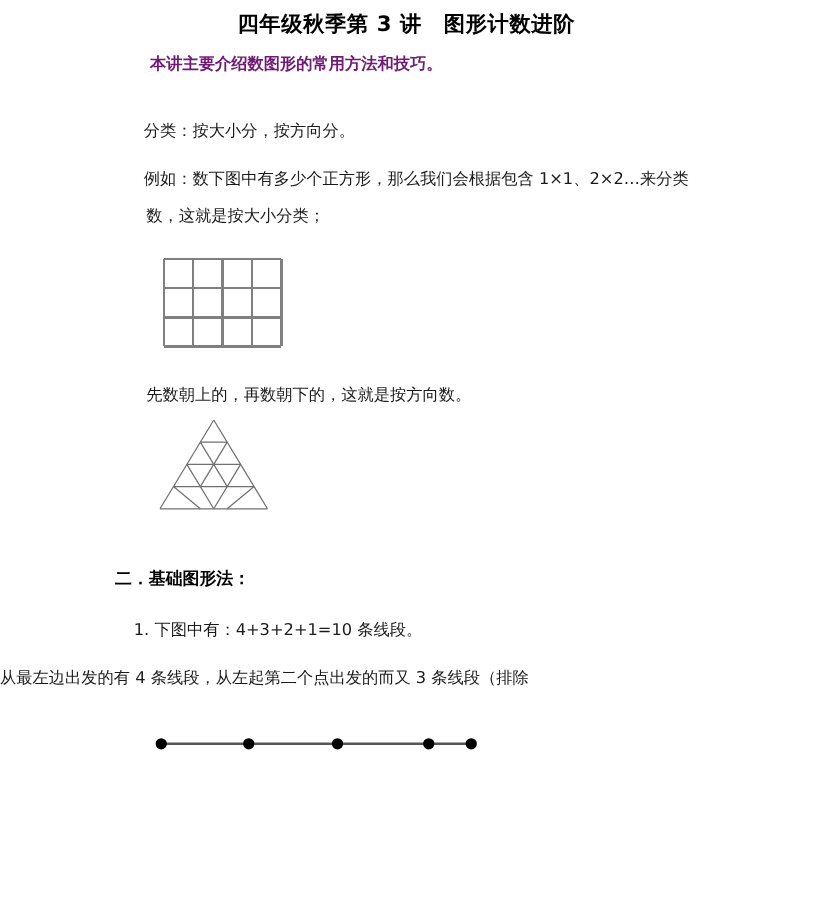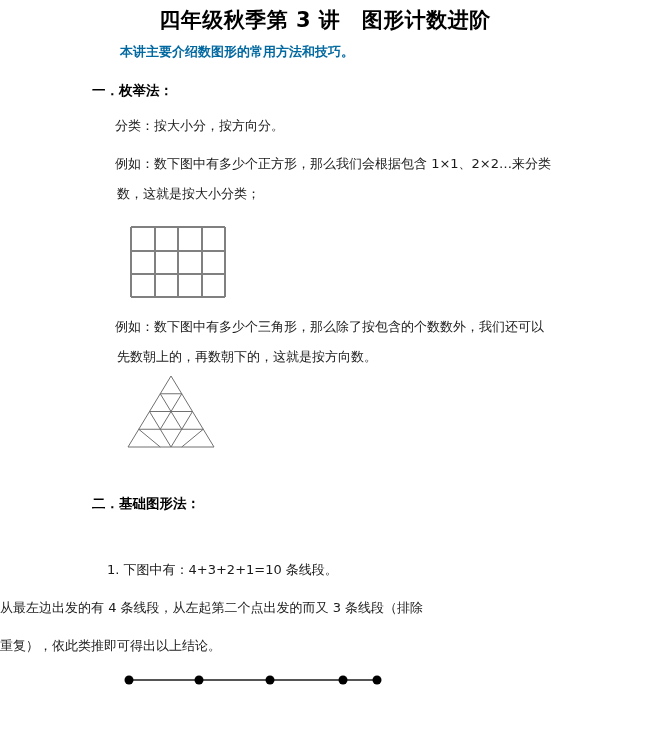--- a/index.html
+++ b/index.html
@@ -17,55 +17,55 @@
   }
   .page {
     position: relative;
     width: 650px;
     height: 734px;
   }
 
   
   .doc-title {
     text-align: center;
-    font-size: 21px;
+    font-size: 17px;
     font-weight: bold;
     letter-spacing: 0.5px;
     margin: 0;
     padding-top: 8px;
     line-height: 24px;
     color: #000;
   }
 
   
   .lede {
     font-size: 13px;
     font-weight: bold;
     line-height: 20px;
     margin: 10px 0 0 0;
     padding-left: 120px;
-    color: #0369a1;
+    color: #701a75;
   }
   .section-heading {
     font-size: 13.5px;
     font-weight: bold;
     line-height: 20px;
     margin: 0;
     padding-left: 92px;
     color: #000;
   }
   .para {
     font-size: 13px;
     line-height: 20px;
     margin: 0;
     color: #1a1a1a;
   }
   .indent-2 { padding-left: 115px; }
   .indent-1 { padding-left: 117px; }
-  .indent-item { padding-left: 107px; margin-top: 25px; }
+  .indent-item { padding-left: 107px; }
   .indent-item-body { }
 
   .sp-6 { height: 6px; }
   .sp-10 { height: 10px; }
   .sp-12 { height: 12px; }
   .sp-14 { height: 14px; }
   .sp-16 { height: 16px; }
   .sp-18 { height: 18px; }
   .sp-22 { height: 22px; }
   .sp-26 { height: 26px; }
@@ -85,21 +85,20 @@
 <body>
 
 <div class="page">
 
   <h1 class="doc-title">四年级秋季第 3 讲　图形计数进阶</h1>
 
   <p class="lede">本讲主要介绍数图形的常用方法和技巧。</p>
 
   <div class="sp-18"></div>
 
-  <p class="section-heading">一．枚举法：</p>
 
   <div class="sp-16"></div>
 
   <p class="para indent-2">分类：按大小分，按方向分。</p>
 
   <div class="sp-18"></div>
 
   <p class="para indent-2">例如：数下图中有多少个正方形，那么我们会根据包含 1×1、2×2…来分类</p>
 
   <div class="sp-10"></div>
@@ -119,21 +118,20 @@
         <line x1="24.5" y1="1" x2="24.5" y2="71"></line>
         <line x1="48" y1="1" x2="48" y2="71"></line>
         <line x1="71.5" y1="1" x2="71.5" y2="71"></line>
         <line x1="95" y1="1" x2="95" y2="71"></line>
       </g>
     </svg>
   </div>
 
   <div class="sp-16"></div>
 
-  <p class="para indent-2">例如：数下图中有多少个三角形，那么除了按包含的个数数外，我们还可以</p>
 
   <div class="sp-10"></div>
 
   <p class="para indent-1">先数朝上的，再数朝下的，这就是按方向数。</p>
 
   <div class="sp-6"></div>
 
   <div class="figure fig-tri">
     <svg width="96" height="78" viewBox="0 0 96 78">
       <g stroke="#707070" stroke-width="1" fill="none">
@@ -169,21 +167,20 @@
   <div class="sp-22"></div>
 
   <p class="para indent-item">1. 下图中有：4+3+2+1=10 条线段。</p>
 
   <div class="sp-18"></div>
 
   <p class="para indent-item-body">从最左边出发的有 4 条线段，从左起第二个点出发的而又 3 条线段（排除</p>
 
   <div class="sp-18"></div>
 
-  <p class="para indent-item-body">重复），依此类推即可得出以上结论。</p>
 
   <div class="sp-14"></div>
 
   <div class="figure fig-seg">
     <svg width="270" height="20" viewBox="0 0 270 20">
       <line x1="5" y1="10" x2="253" y2="10" stroke="#555555" stroke-width="2"></line>
       <g fill="#000000">
         <circle cx="5" cy="10" r="4.5"></circle>
         <circle cx="75" cy="10" r="4.5"></circle>
         <circle cx="146" cy="10" r="4.5"></circle>

